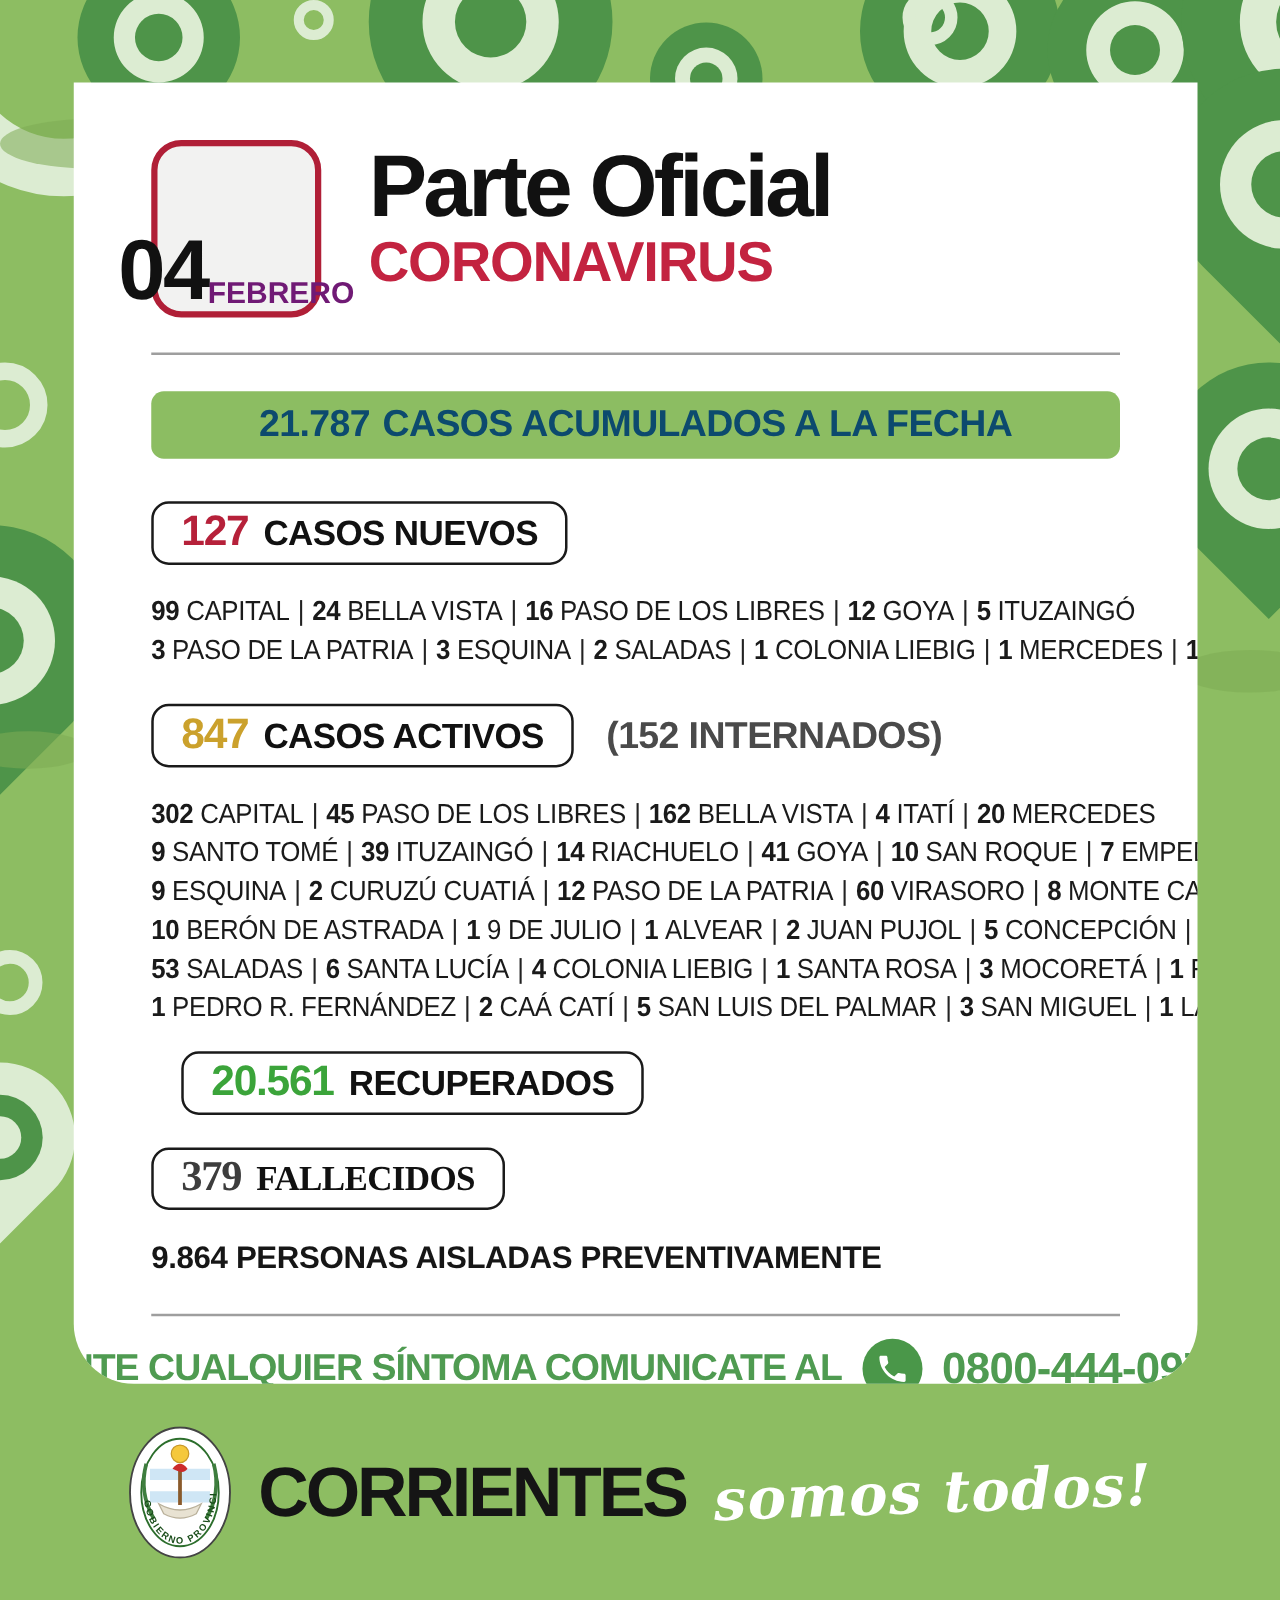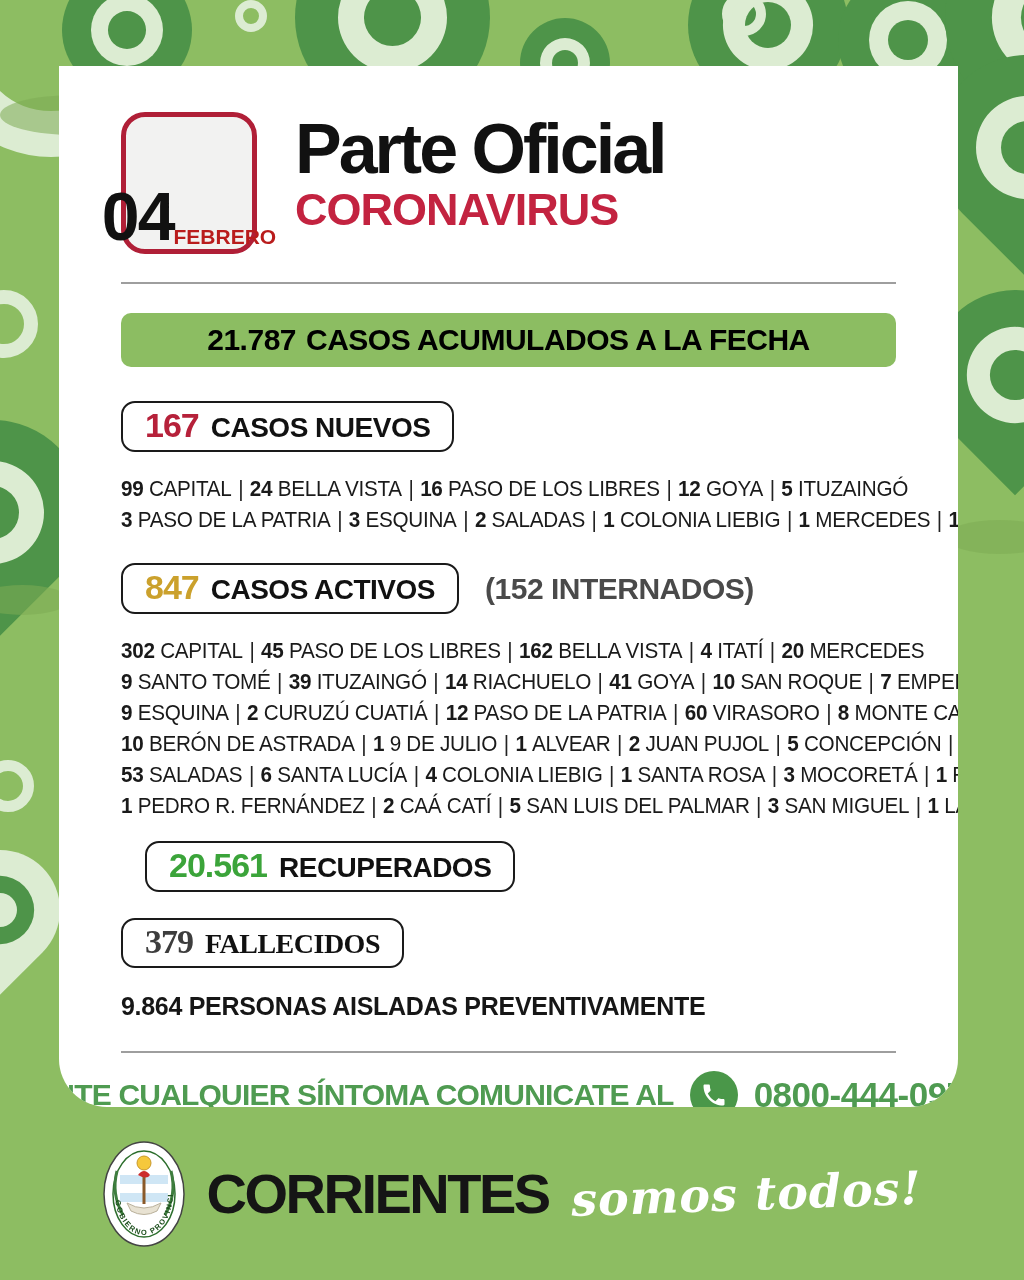--- a/index.html
+++ b/index.html
@@ -31,28 +31,28 @@
     background:#ffffff;border-radius:0 0 48px 48px;z-index:2;
     padding:0 62px;box-sizing:border-box;overflow:hidden;
   }
   .header{display:flex;align-items:flex-start;margin-top:46px;}
   .date-badge{
     width:136px;height:142px;box-sizing:border-box;
     border:5px solid #b01f37;border-radius:24px;background:#f2f2f1;
     display:flex;flex-direction:row;align-items:flex-end;justify-content:center;
   }
   .date-day{font-size:68px;font-weight:900;color:#111;line-height:.95;letter-spacing:-2px;}
-  .date-month{font-size:21px;font-weight:900;color:#b91c1c;letter-spacing:0;margin-top:0;}
+  .date-month{font-size:24px;font-weight:900;color:#701a75;letter-spacing:0;margin-top:0;}
   .titles{margin-left:38px;margin-top:2px;}
   .main-title{font-size:70px;font-weight:900;color:#111;line-height:1.02;letter-spacing:-3px;}
   .sub-title{font-size:45px;font-weight:900;color:#c32340;letter-spacing:-1px;line-height:1.0;margin-top:2px;}
   .divider{border-top:2px solid #9e9e9e;margin-top:28px;}
   .banner{
     margin-top:29px;height:54px;background:#8cbd62;border-radius:10px;
-    display:flex;align-items:center;justify-content:center;color:#000000;
+    display:flex;align-items:center;justify-content:center;color:#0c4a6e;
     font-size:30px;font-weight:700;letter-spacing:-0.5px;white-space:nowrap;
   }
   .banner b{font-weight:800;margin-right:10px;}
   .pill-row{display:flex;align-items:center;}
   .pill{
     display:inline-flex;align-items:baseline;background:#fff;
     border:2.5px solid #1a1a1a;border-radius:14px;padding:3px 22px 5px 22px;
   }
   .pill .num{font-size:34px;font-weight:900;letter-spacing:-1px;}
   .pill .lbl{font-size:28px;font-weight:700;color:#111;margin-left:12px;letter-spacing:-0.5px;white-space:nowrap;}
@@ -200,21 +200,21 @@
 
   <div class="divider"></div>
 
   <div class="banner">
     <b>21.787</b>
     <span>CASOS ACUMULADOS A LA FECHA</span>
   </div>
 
   <div class="pill-row mt-nuevos">
     <div class="pill pill-wide">
-      <span class="num num-red">167</span>
+      <span class="num num-red">127</span>
       <span class="lbl">CASOS NUEVOS</span>
     </div>
   </div>
   <div class="case-lines" id="new-cases-lines">
       <div class="case-line"><b>99 </b><span>CAPITAL</span><span class="sep">|</span><b>24 </b><span>BELLA VISTA</span><span class="sep">|</span><b>16 </b><span>PASO DE LOS LIBRES</span><span class="sep">|</span><b>12 </b><span>GOYA</span><span class="sep">|</span><b>5 </b><span>ITUZAINGÓ</span></div>
       <div class="case-line"><b>3 </b><span>PASO DE LA PATRIA</span><span class="sep">|</span><b>3 </b><span>ESQUINA</span><span class="sep">|</span><b>2 </b><span>SALADAS</span><span class="sep">|</span><b>1 </b><span>COLONIA LIEBIG</span><span class="sep">|</span><b>1 </b><span>MERCEDES</span><span class="sep">|</span><b>1 </b></div>
     </div>
 
   <div class="pill-row mt-activos">
     <div class="pill pill-wide">

